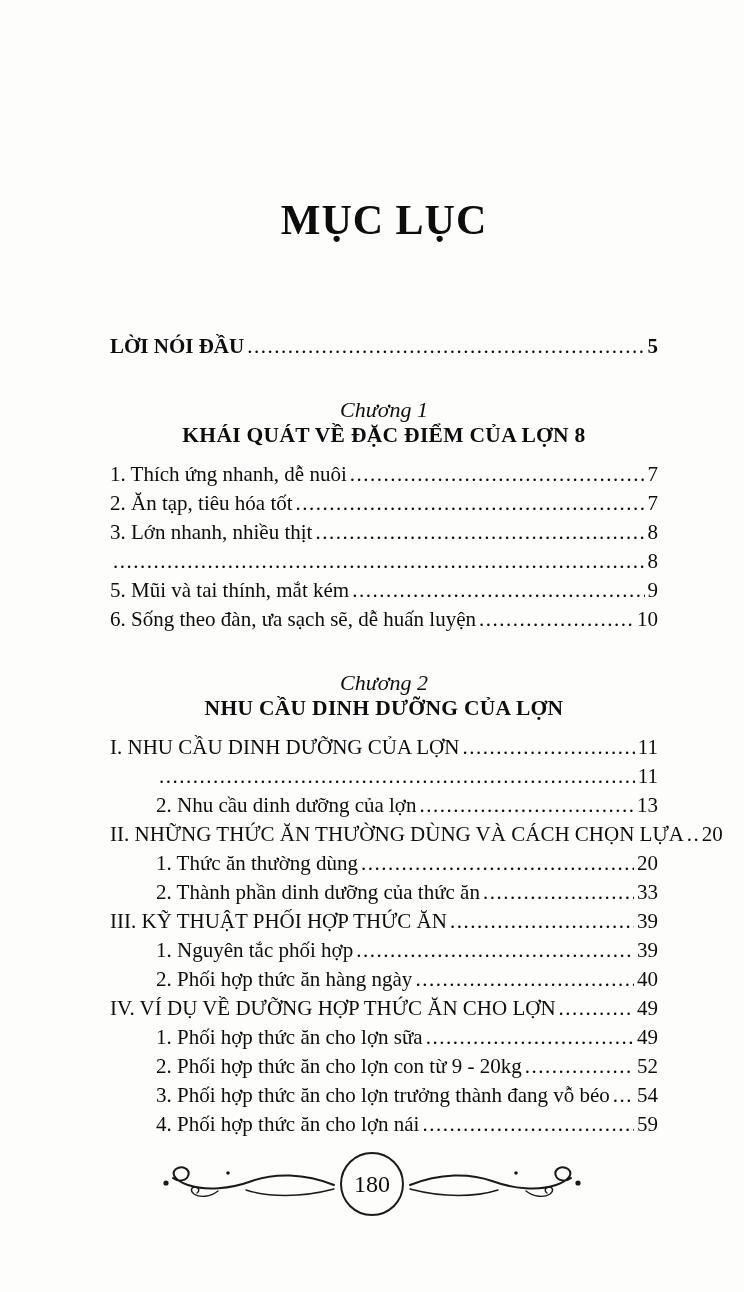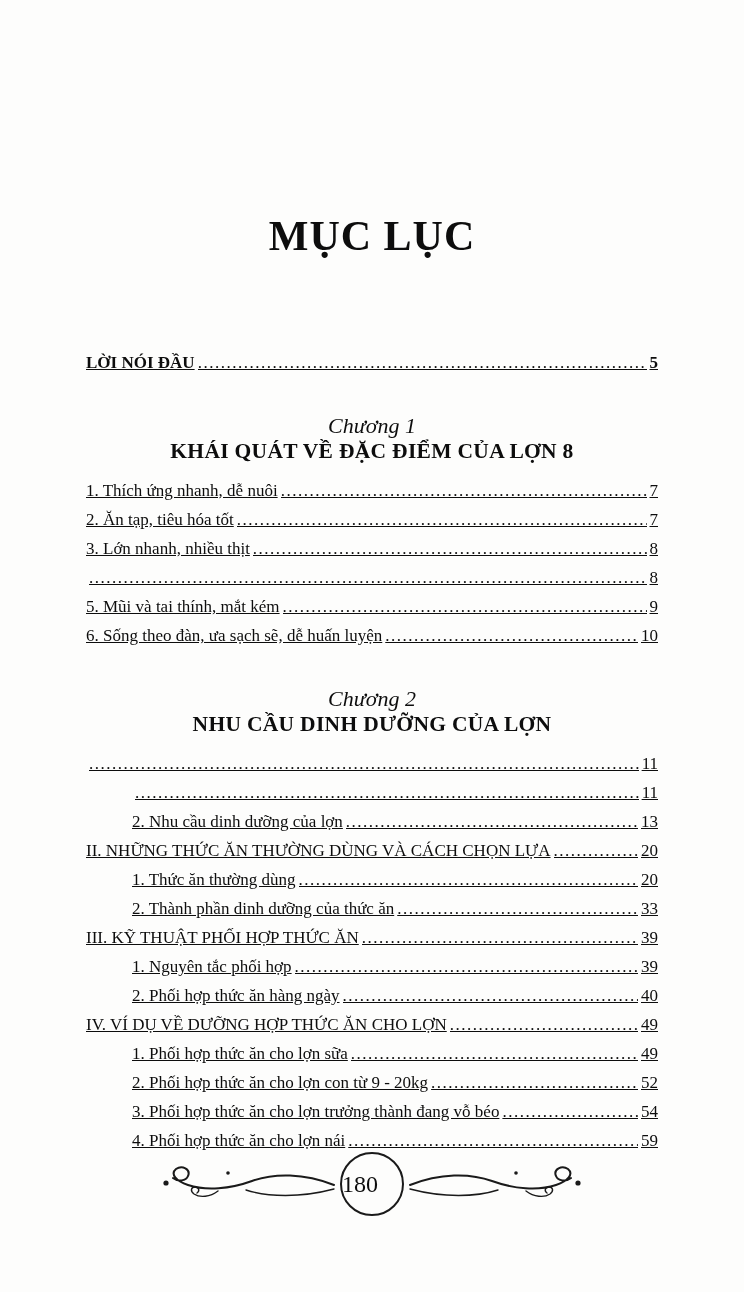--- a/index.html
+++ b/index.html
@@ -6,38 +6,37 @@
   html, body { background: #e9e9e9; }
   .page {
     width: 744px; height: 1292px;
     margin: 0 auto;
     background: #fdfdfc;
     font-family: "Liberation Serif", serif;
     color: #0d0d0d;
     position: relative;
     overflow: hidden;
   }
-  .content { padding: 16px 86px; }
+  .content { padding: 0 86px; margin-left: 24px; }
 
   .title {
     text-align: center;
     padding-top: 196px;
     font-size: 42px;
     font-weight: bold;
     letter-spacing: 1px;
   }
 
   .preface-wrap { margin-top: 88px; }
 
   .toc-row {
     display: flex;
     align-items: baseline;
-    font-size: 17px;
+    font-size: 21px;
     line-height: 29px;
-    text-decoration: underline;
   }
   .toc-row .entry-label { white-space: nowrap; }
   .leader {
     flex: 1;
     overflow: hidden;
     white-space: nowrap;
     margin: 0 3px;
     min-width: 12px;
   }
   .leader::after {
@@ -61,21 +60,21 @@
     justify-content: center;
   }
   .flourish { display: block; }
   .flourish.right { transform: scaleX(-1); }
   .page-circle {
     width: 64px; height: 64px;
     border: 2px solid #1a1a1a;
     border-radius: 50%;
     display: flex;
     align-items: center;
-    justify-content: flex-start;
+    justify-content: center;
     font-size: 24px;
     margin: 0 4px;
     background: #fdfdfc;
     position: relative;
     z-index: 2;
   }
 </style>
 </head>
 <body>
 
@@ -124,20 +123,21 @@
         <div class="toc-row">
           <span class="entry-label">6. Sống theo đàn, ưa sạch sẽ, dễ huấn luyện</span>
           <span class="leader"></span>
           <span class="entry-page">10</span>
         </div>
         <div class="chapter-heading">
           <div class="chapter-label">Chương 2</div>
           <div class="chapter-title">NHU CẦU DINH DƯỠNG CỦA LỢN</div>
         </div>
         <div class="toc-row">
+          <span class="entry-label">I. NHU CẦU DINH DƯỠNG CỦA LỢN</span>
           <span class="leader"></span>
           <span class="entry-page">11</span>
         </div>
         <div class="toc-row indent-1">
           <span class="leader"></span>
           <span class="entry-page">11</span>
         </div>
         <div class="toc-row indent-1">
           <span class="entry-label">2. Nhu cầu dinh dưỡng của lợn</span>
           <span class="leader"></span>

